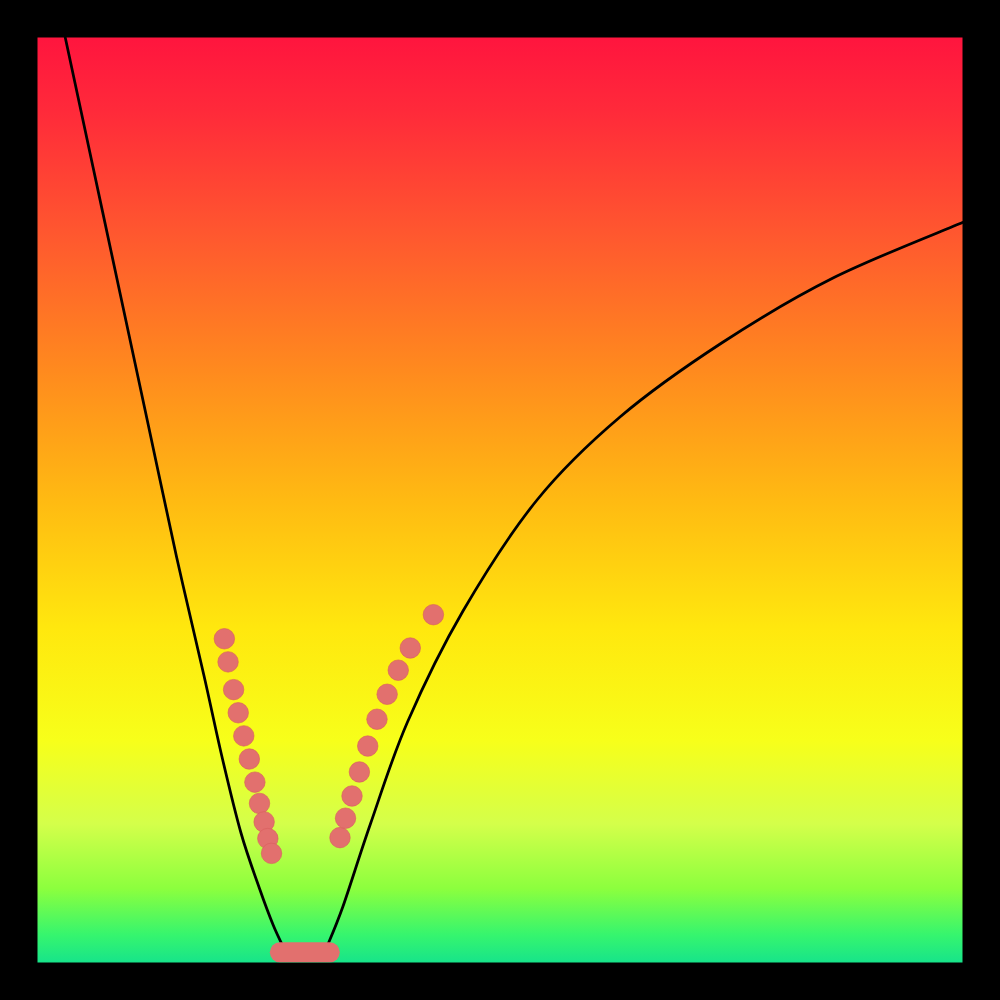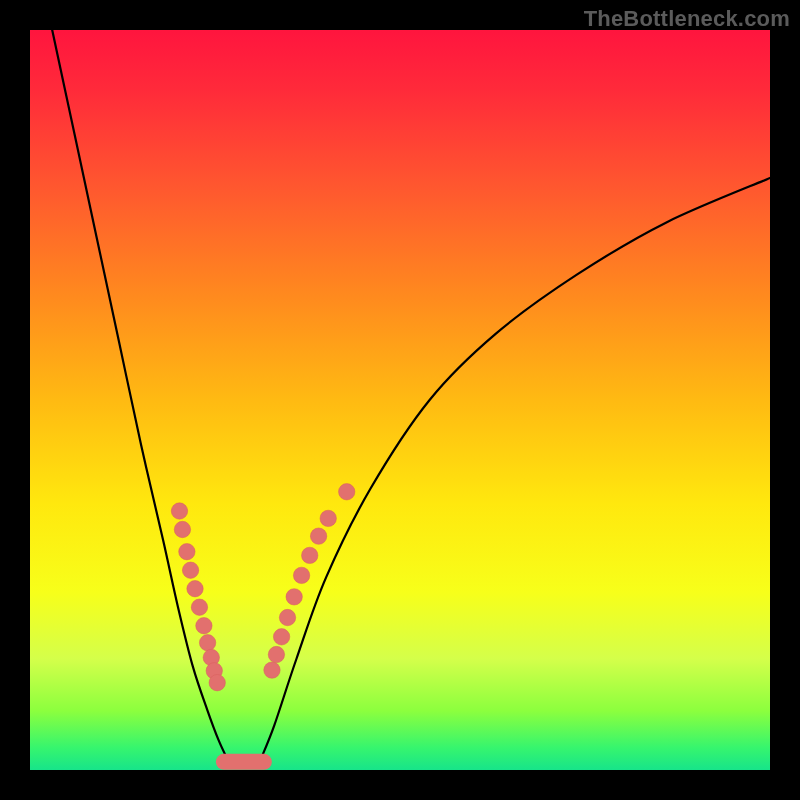--- a/index.html
+++ b/index.html
@@ -57,21 +57,20 @@
     fill: none;
     stroke: #e2706e;
     stroke-width: 16;
     stroke-linecap: round;
   }
 </style>
 </head>
 <body>
 <div class="root">
 
-  <div class="watermark">TheBottleneck.com</div>
 
   <div class="plot-frame">
     <svg class="chart" viewBox="0 0 740 740">
       <path id="curve-left" class="curve" d="M 22.2 0 C 25.9 17.26666666666667, 37 69.06666666666669, 44.4 103.60000000000002 C 51.8 138.13333333333335, 59.199999999999996 172.6666666666667, 66.6 207.20000000000005 C 74 241.73333333333338, 81.39999999999999 276.2666666666667, 88.8 310.8 C 96.2 345.3333333333333, 103.6 381.09999999999997, 111 414.4 C 118.4 447.7, 127.03333333333332 483.4666666666667, 133.2 510.6 C 139.36666666666665 537.7333333333333, 143.06666666666666 556.2333333333333, 148 577.2 C 152.93333333333334 598.1666666666667, 157.86666666666667 619.1333333333333, 162.8 636.4 C 167.73333333333335 653.6666666666666, 173.28333333333333 668.4666666666666, 177.6 680.8 C 181.91666666666666 693.1333333333333, 185.24666666666667 702.0133333333333, 188.70000000000002 710.4 C 192.15333333333336 718.7866666666666, 196.7166666666667 727.6666666666666, 198.32000000000002 731.12"></path>
       <path id="curve-right" class="curve" d="M 230.88 728.9 C 233.1 723.35, 238.28000000000003 712.25, 244.20000000000002 695.6 C 250.12 678.95, 257.76666666666665 653.6666666666666, 266.4 629 C 275.0333333333333 604.3333333333334, 283.66666666666663 575.9666666666667, 296 547.6 C 308.33333333333337 519.2333333333333, 323.1333333333334 488.40000000000003, 340.40000000000003 458.8 C 357.6666666666667 429.2, 378.6333333333334 395.9, 399.6 370 C 420.56666666666666 344.1, 441.5333333333333 324.3666666666667, 466.2 303.40000000000003 C 490.8666666666667 282.4333333333334, 519.2333333333333 262.7, 547.6 244.2 C 575.9666666666667 225.7, 604.3333333333333 208.4333333333333, 636.4 192.39999999999998 C 668.4666666666667 176.36666666666665, 722.7333333333333 155.4, 740 148"></path>
       <path id="tip" class="tip" d="M 193.88 731.86 L 233.84 731.86"></path>
       <g id="dots-left">
           <circle cx="149.48" cy="481" r="8.2" class="dot"></circle>
           <circle cx="152.44000000000003" cy="499.5" r="8.2" class="dot"></circle>
           <circle cx="156.88" cy="521.7" r="8.2" class="dot"></circle>

